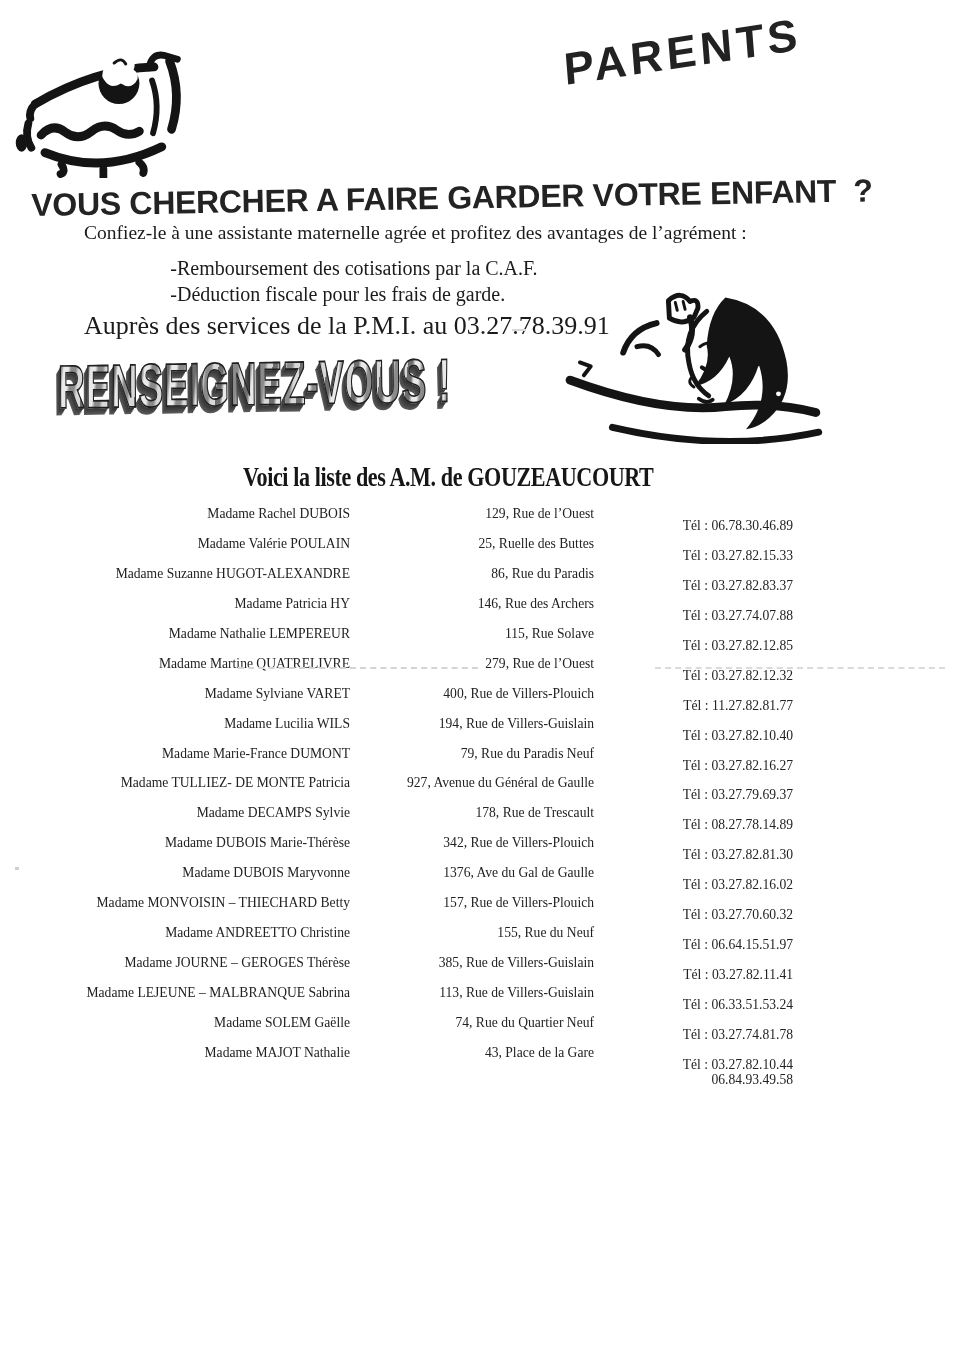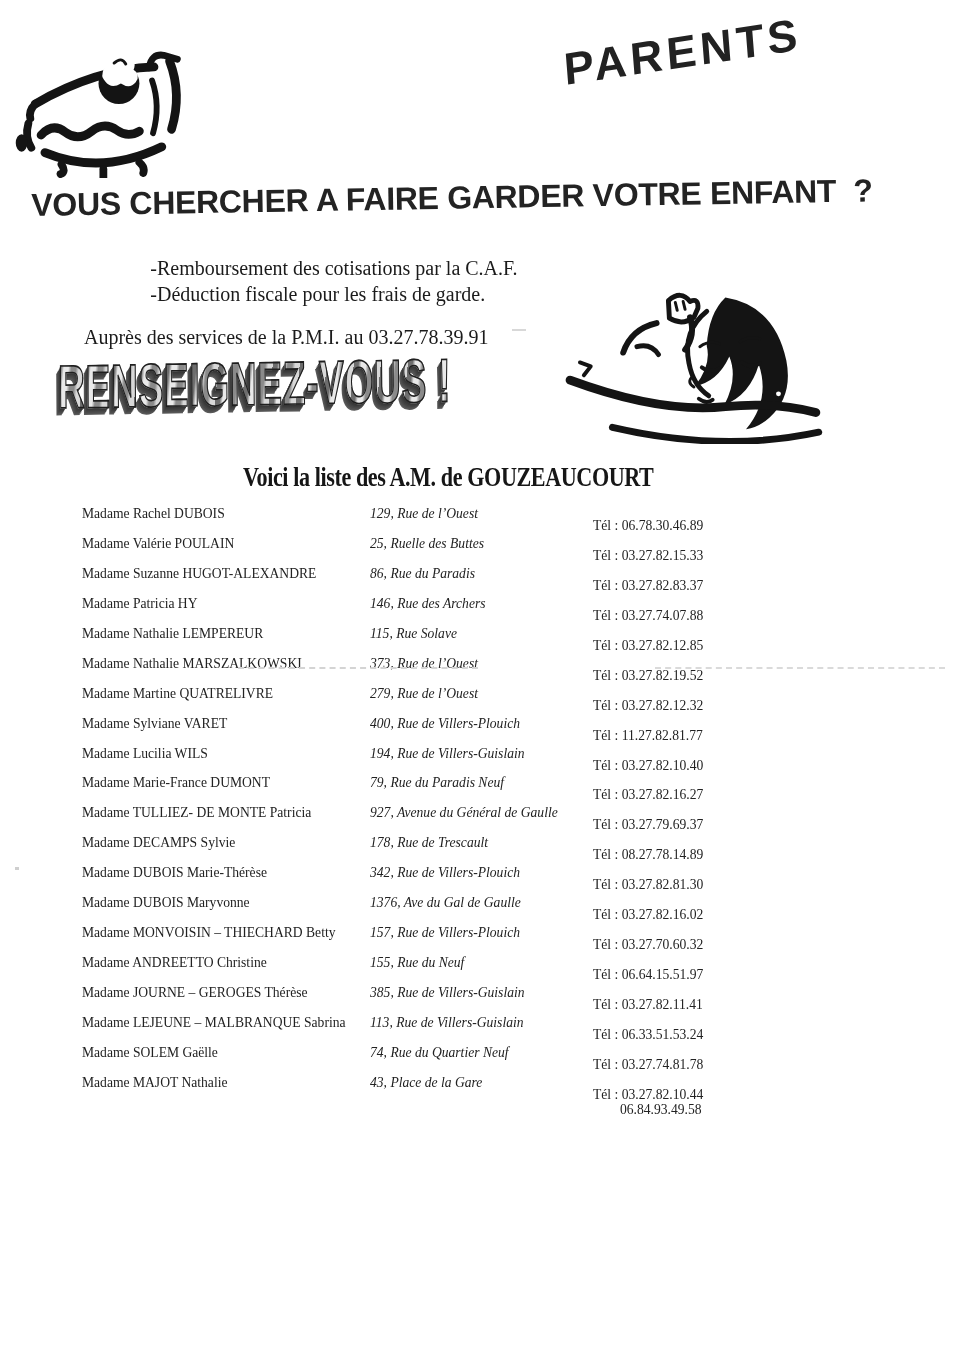--- a/index.html
+++ b/index.html
@@ -20,24 +20,24 @@
     white-space:pre;
   }
   
   .headline{
     position:absolute;left:31px;top:187px;
     font-family:"Liberation Sans",sans-serif;font-weight:bold;
     font-size:32px;letter-spacing:-0.3px;color:#232323;
     transform:rotate(-1deg);transform-origin:left top;white-space:pre;
   }
   .intro{position:absolute;left:84px;top:222px;font-size:19.5px;white-space:pre;}
-  .bullet{position:absolute;left:124px;font-size:20px;text-align:right;}
+  .bullet{position:absolute;left:144px;font-size:20px;text-align:right;}
   .bullet .dash{display:inline-block;width:33px;}
   .b1{top:257px}.b2{top:283px}
-  .pmi{position:absolute;left:84px;top:326px;font-size:20px;white-space:pre;}
+  .pmi{position:absolute;left:84px;top:311px;font-size:26px;white-space:pre;}
   
   .banner{
     position:absolute;left:58px;top:352px;height:80px;
     font-family:"Liberation Sans",sans-serif;font-weight:bold;
     font-size:50px;letter-spacing:1px;white-space:pre;
     transform:scale(0.74,1.22) rotate(-0.6deg);transform-origin:left top;
   }
   .banner .layer{position:absolute;left:0;top:0;white-space:pre;}
   .banner .shadow{
     color:#3c3c3c;
@@ -52,23 +52,23 @@
     -webkit-text-stroke:1.4px #1f1f1f;
   }
   
   .list-title{
     position:absolute;left:243px;top:462px;
     font-family:"Liberation Serif",serif;font-weight:bold;
     font-size:27px;letter-spacing:-0.5px;color:#161616;
     transform:scaleX(0.82);transform-origin:left top;white-space:pre;
   }
   .am-table{position:absolute;left:82px;top:506px;width:860px;}
-  .row{position:relative;height:29.95px;font-size:13.6px;line-height:15px;color:#222;}
+  .row{position:relative;height:29.95px;font-size:13.6px;line-height:15px;color:#222;text-align:right;}
   .c-name{position:absolute;left:0;top:0;width:268px;}
-  .c-addr{position:absolute;left:288px;top:0;width:230px;font-style:italic;}
+  .c-addr{position:absolute;left:282px;top:0;width:230px;}
   .c-tel{position:absolute;left:511px;top:12px;width:200px;}
   .c-tel2{display:block;padding-left:27px;}
   
   .artifact{position:absolute;pointer-events:none;}
   .a1{left:238px;top:667px;width:240px;border-top:2px dashed #d4d4d4;}
   .a2{left:655px;top:667px;width:290px;border-top:2px dashed #dadada;}
   .a3{left:512px;top:329px;width:14px;border-top:2px solid #d8d8d8;}
   .a4{left:15px;top:867px;width:4px;height:3px;background:#cfcfcf;}
   svg .s{stroke:#141414;stroke-linecap:round;stroke-linejoin:round;fill:none;}
 </style>
@@ -91,20 +91,21 @@
     <path class="s" d="M137 138 q 6 5 4 11" stroke-width="8"></path>
     <ellipse cx="16" cy="118" rx="6" ry="9" fill="#141414"></ellipse>
     <circle cx="116" cy="57" r="21" fill="#141414"></circle>
     <path d="M99 48 q 1 -13 14 -12 q 2 -9 12 -6 q 10 3 6 13 q 8 5 2 13 q -6 7 -15 1 q -10 6 -16 -2 q -4 -5 -3 -7 z" fill="#ffffff"></path>
     <path class="s" d="M111 36 q 8 -7 12 1" stroke-width="3"></path>
   </svg>
 
   <div class="parents">PARENTS</div>
 
   <div class="headline">VOUS CHERCHER A FAIRE GARDER VOTRE ENFANT  ?</div>
+  <div class="intro">Confiez-le à une assistante maternelle agrée et profitez des avantages de l’agrément :</div>
 
   <div class="bullet b1"><span class="dash">-</span><span>Remboursement des cotisations par la C.A.F.</span></div>
   <div class="bullet b2"><span class="dash">-</span><span>Déduction fiscale pour les frais de garde.</span></div>
 
   <div class="pmi">Auprès des services de la P.M.I. au 03.27.78.39.91</div>
 
   <div class="banner">
     <span class="layer shadow">RENSEIGNEZ-VOUS !</span>
     <span class="layer face">RENSEIGNEZ-VOUS !</span>
   </div>
@@ -157,25 +158,20 @@
       <span class="c-addr">146, Rue des Archers</span>
       <span class="c-tel"><span class="c-tel1">Tél : 03.27.74.07.88</span><span class="c-tel2"></span></span>
     </div>
 
     <div class="row">
       <span class="c-name">Madame Nathalie LEMPEREUR</span>
       <span class="c-addr">115, Rue Solave</span>
       <span class="c-tel"><span class="c-tel1">Tél : 03.27.82.12.85</span><span class="c-tel2"></span></span>
     </div>
 
-    <div class="row">
-      <span class="c-name">Madame Nathalie MARSZALKOWSKI</span>
-      <span class="c-addr">373, Rue de l’Ouest</span>
-      <span class="c-tel"><span class="c-tel1">Tél : 03.27.82.19.52</span><span class="c-tel2"></span></span>
-    </div>
 
     <div class="row">
       <span class="c-name">Madame Martine QUATRELIVRE</span>
       <span class="c-addr">279, Rue de l’Ouest</span>
       <span class="c-tel"><span class="c-tel1">Tél : 03.27.82.12.32</span><span class="c-tel2"></span></span>
     </div>
 
     <div class="row">
       <span class="c-name">Madame Sylviane VARET</span>
       <span class="c-addr">400, Rue de Villers-Plouich</span>

